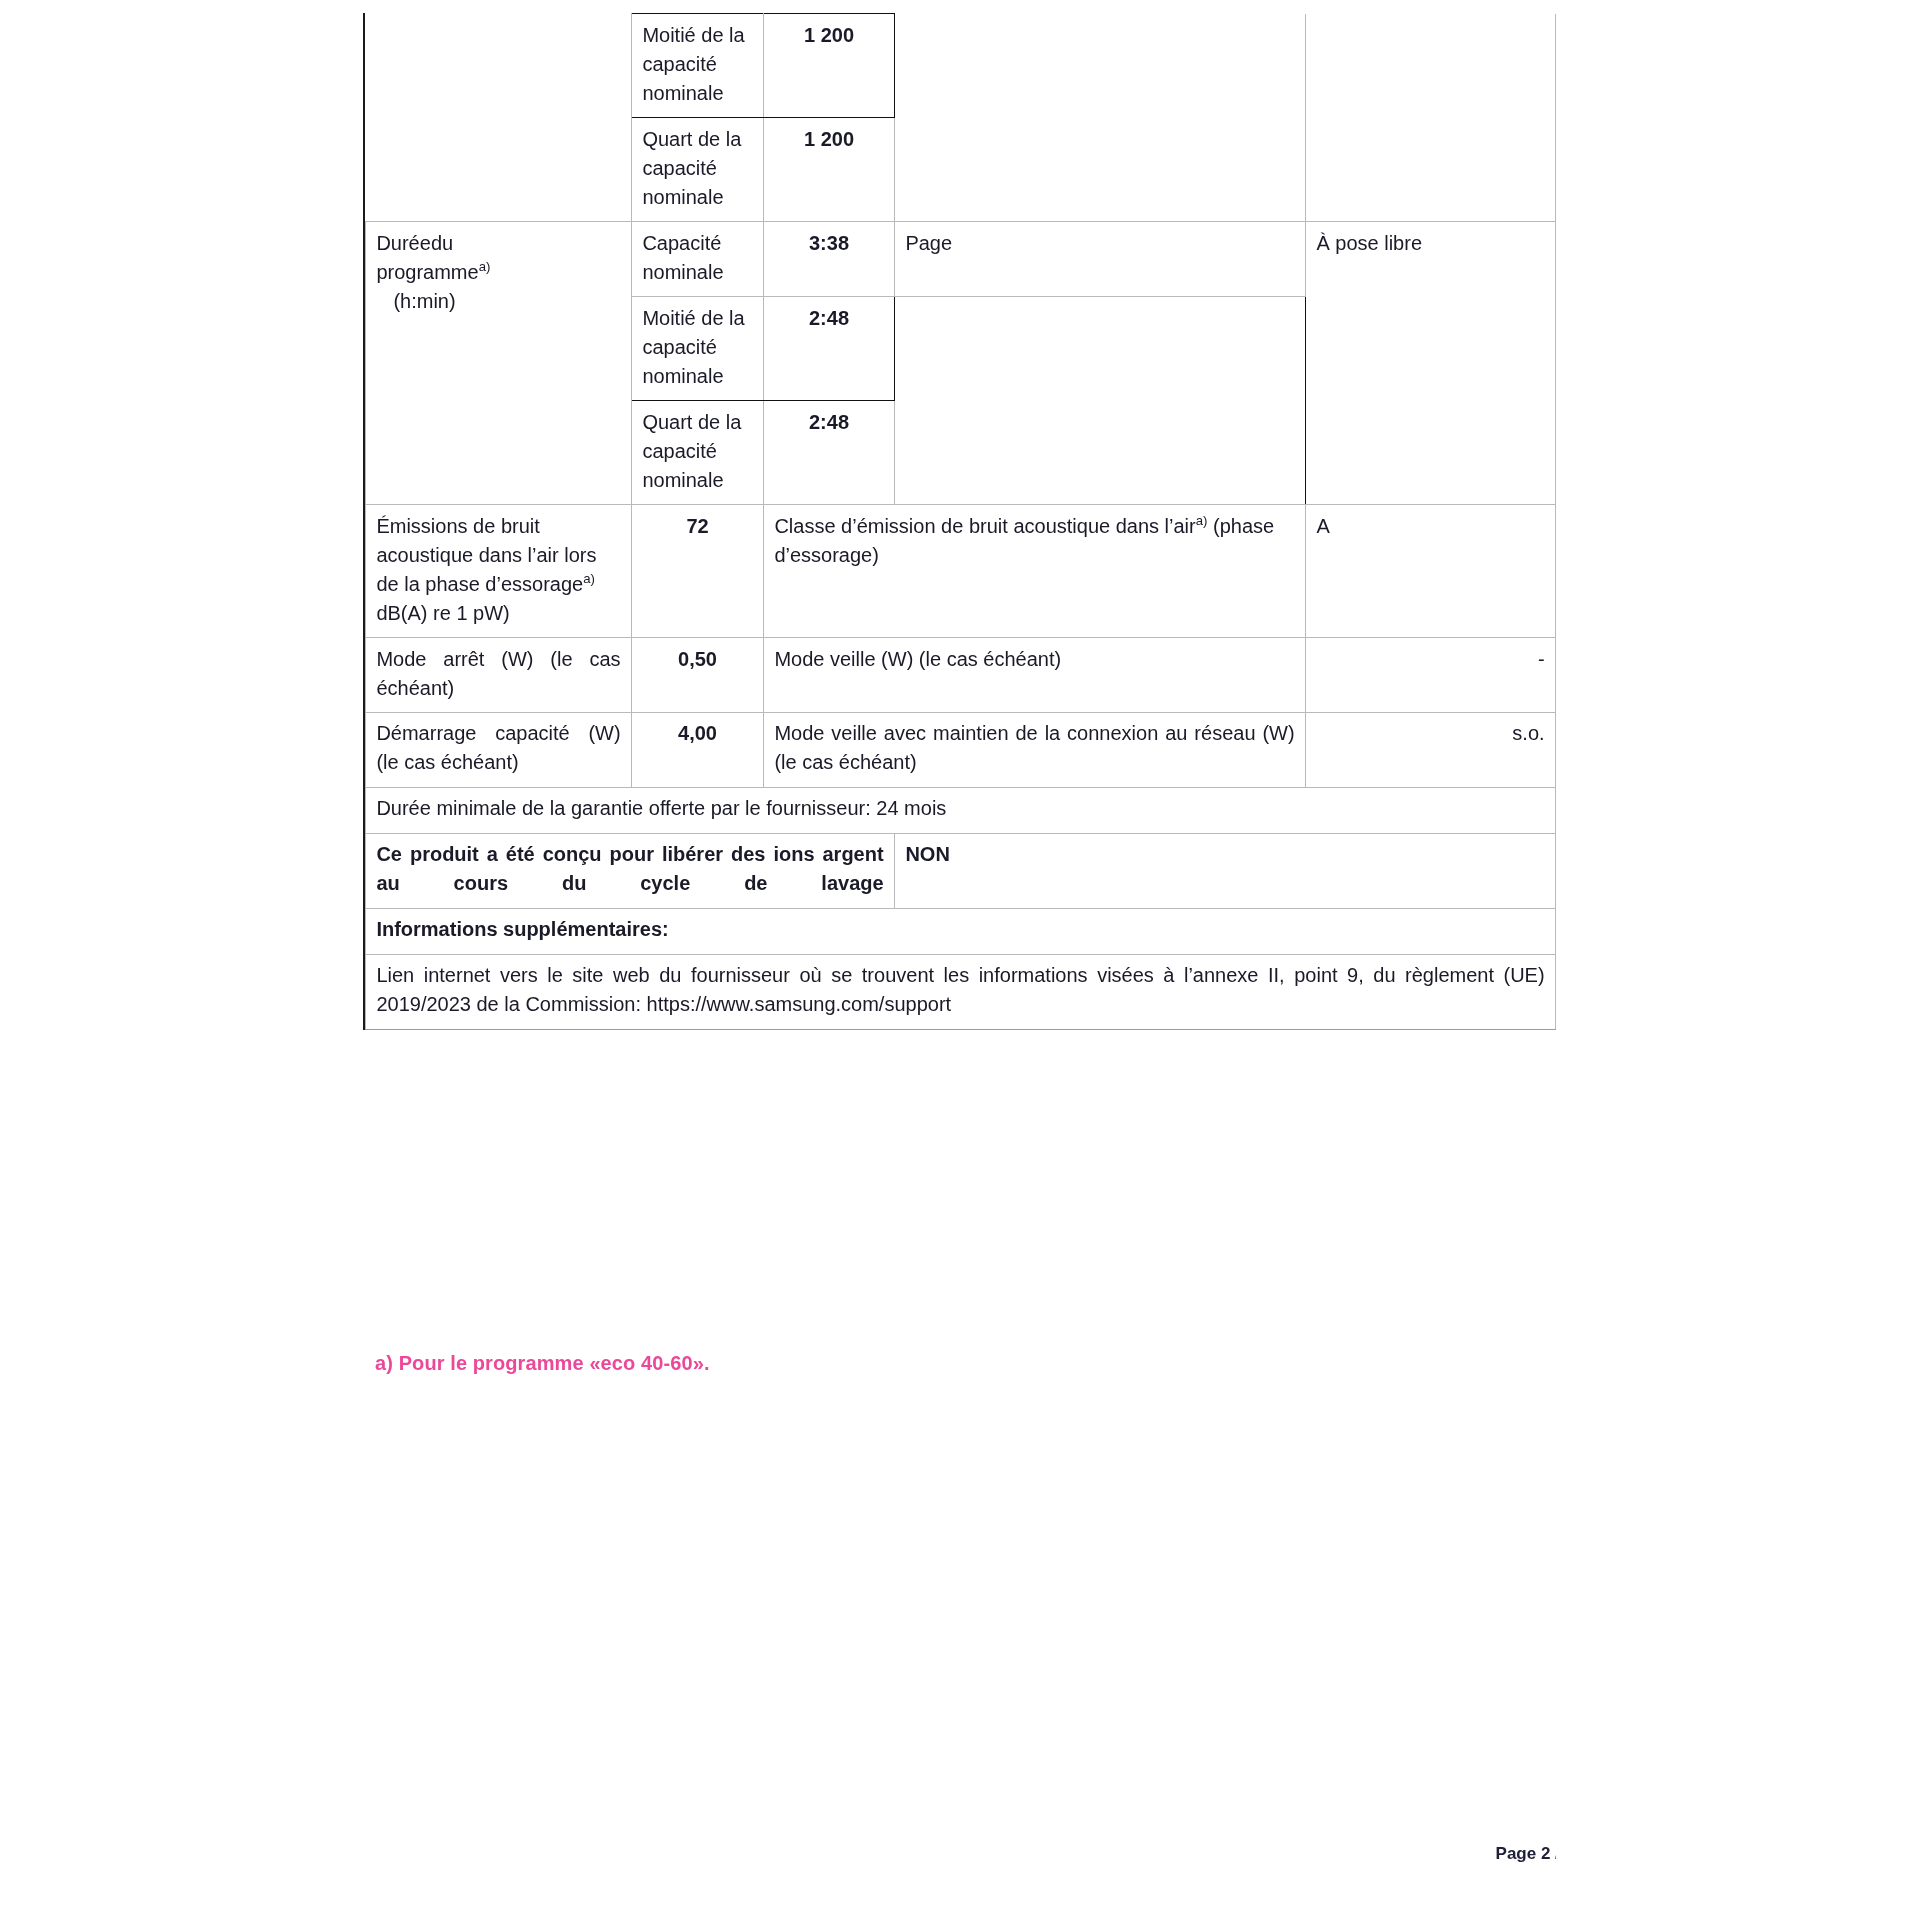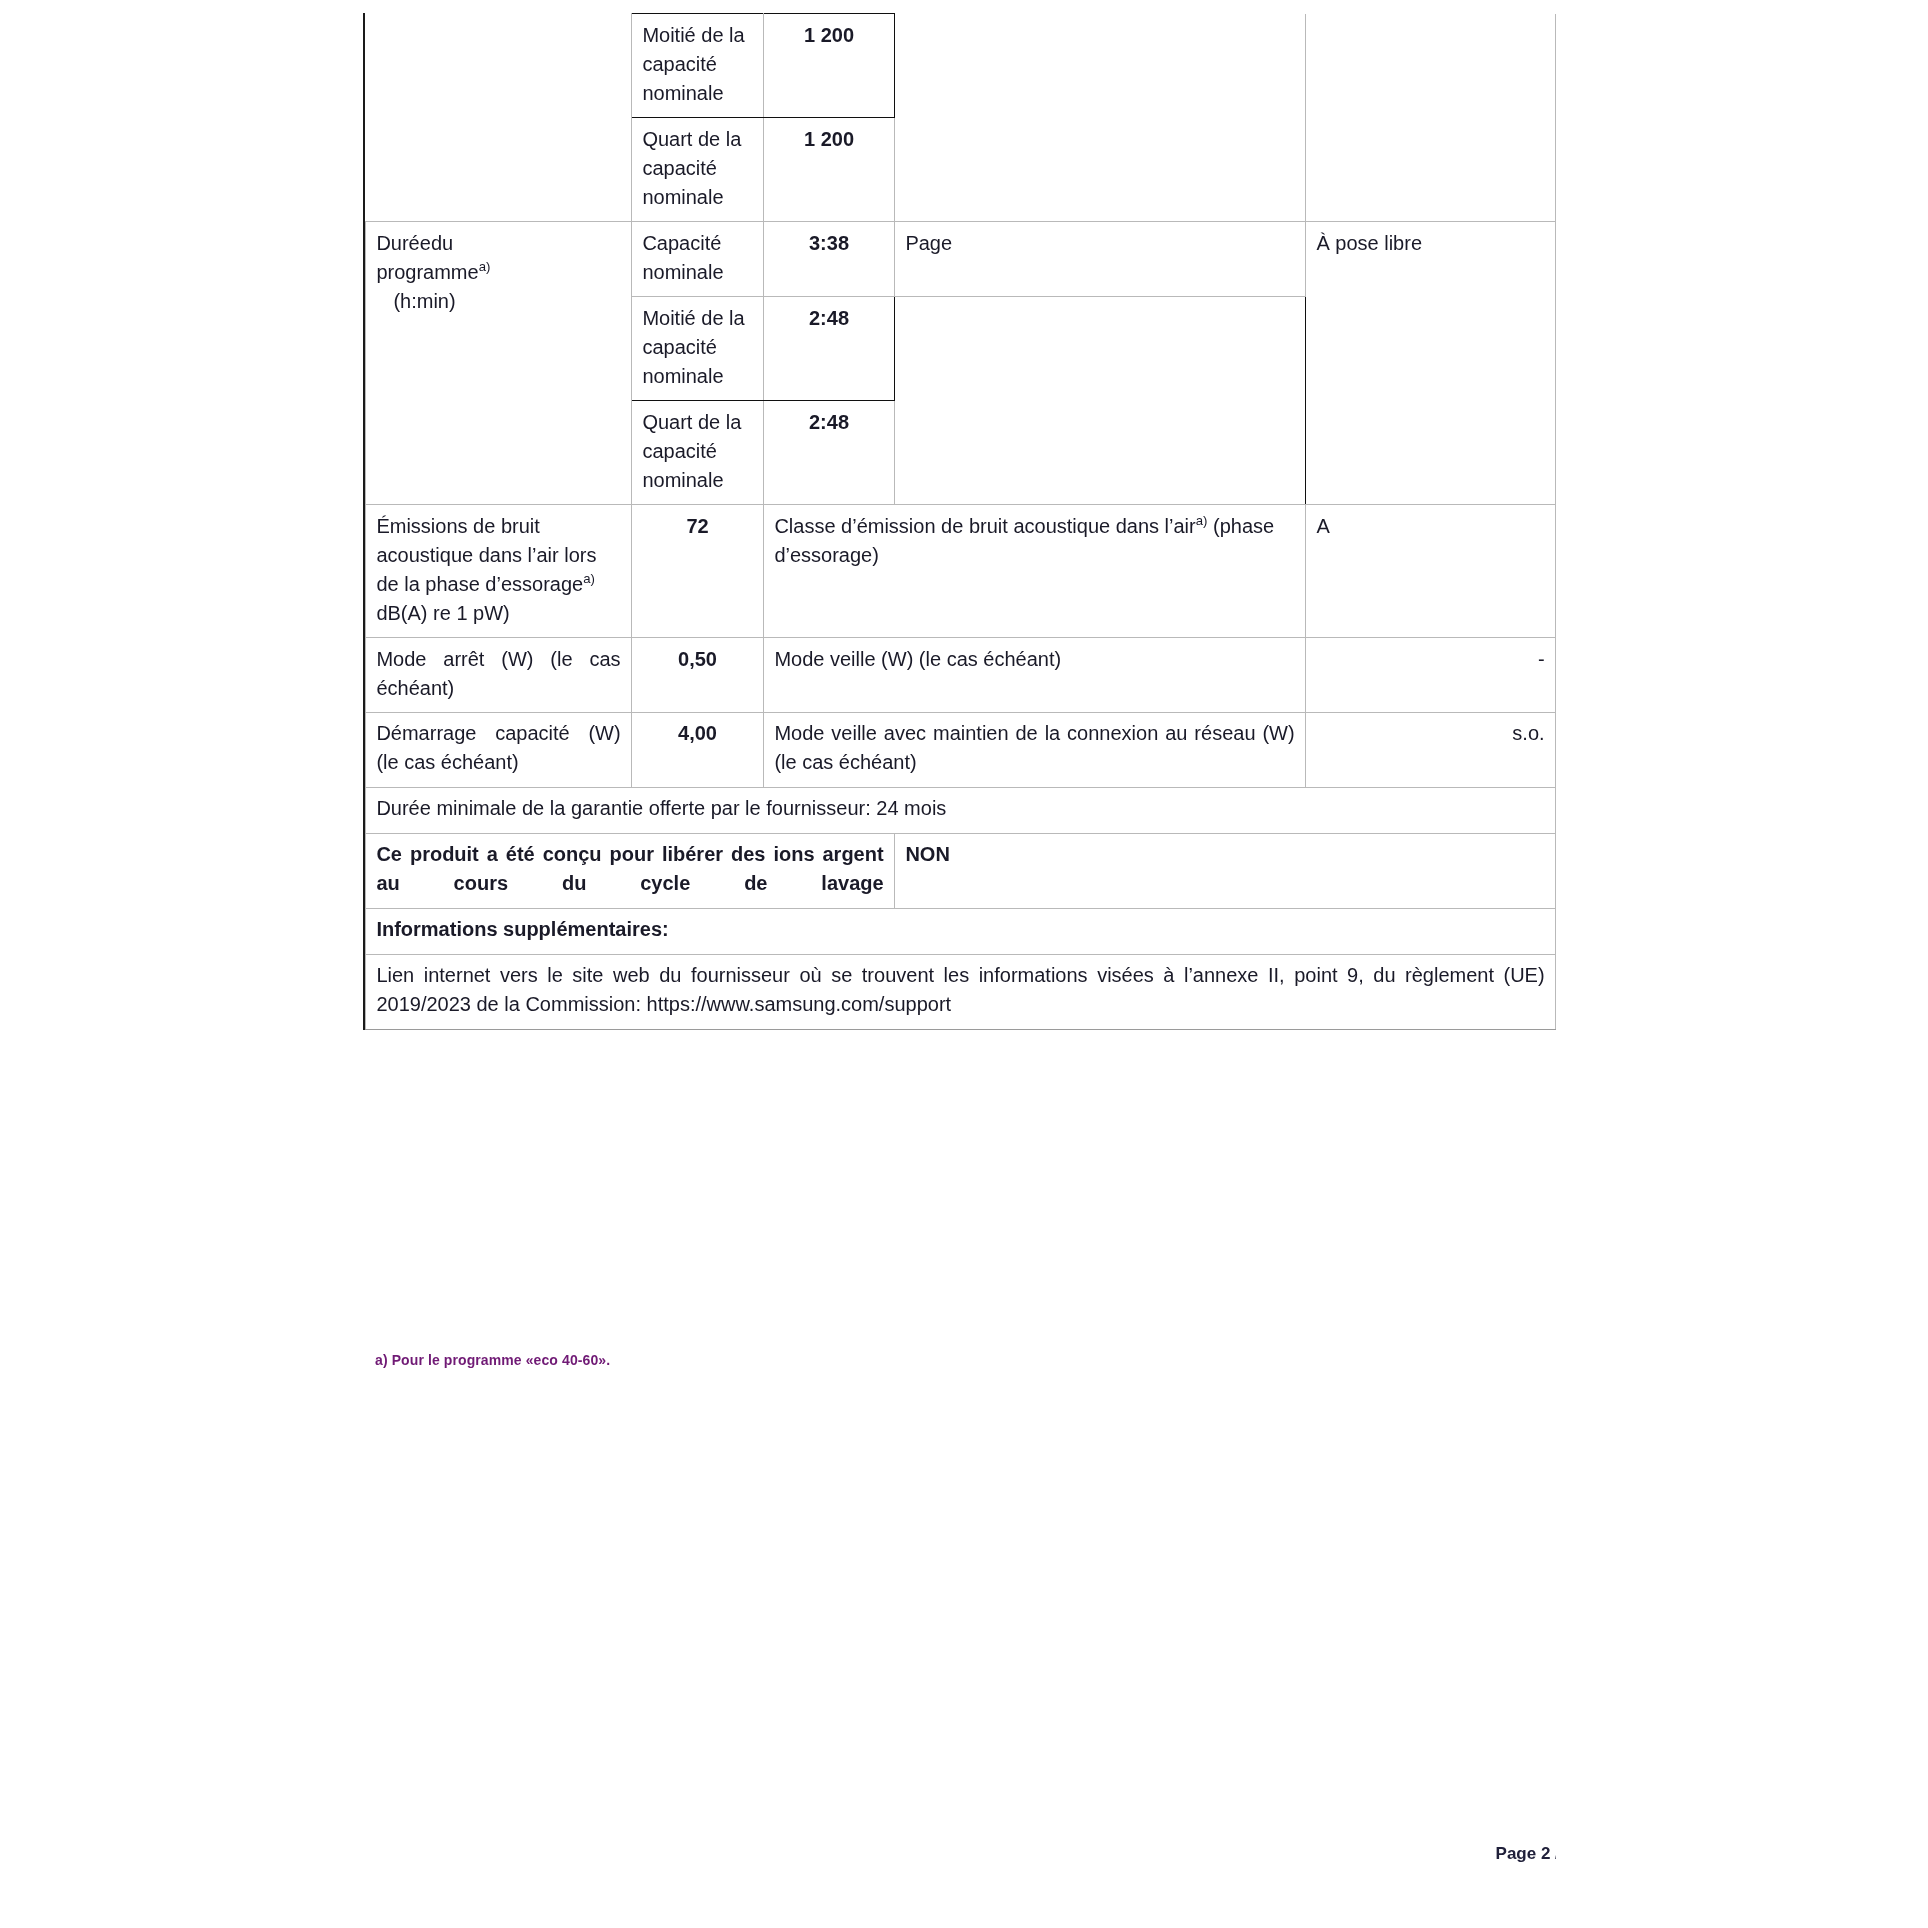--- a/index.html
+++ b/index.html
@@ -92,24 +92,24 @@
   .darkline-l { border-left: 1.9px solid #101010 !important; }
 
   
   .band-top td { border-top: 1.9px solid #9a9a9a; }
 
   
   .footnote {
     position: absolute;
     left: 375px;
     top: 1352px;
-    font-size: 14px;
+    font-size: 20px;
     font-weight: bold;
     letter-spacing: 0.1px;
-    color: #701a75;
+    color: #ec4899;
   }
 
   
   .page-number {
     position: absolute;
     left: 0;
     top: 1844px;
     width: 1574px;
     text-align: right;
     font-size: 17px;

